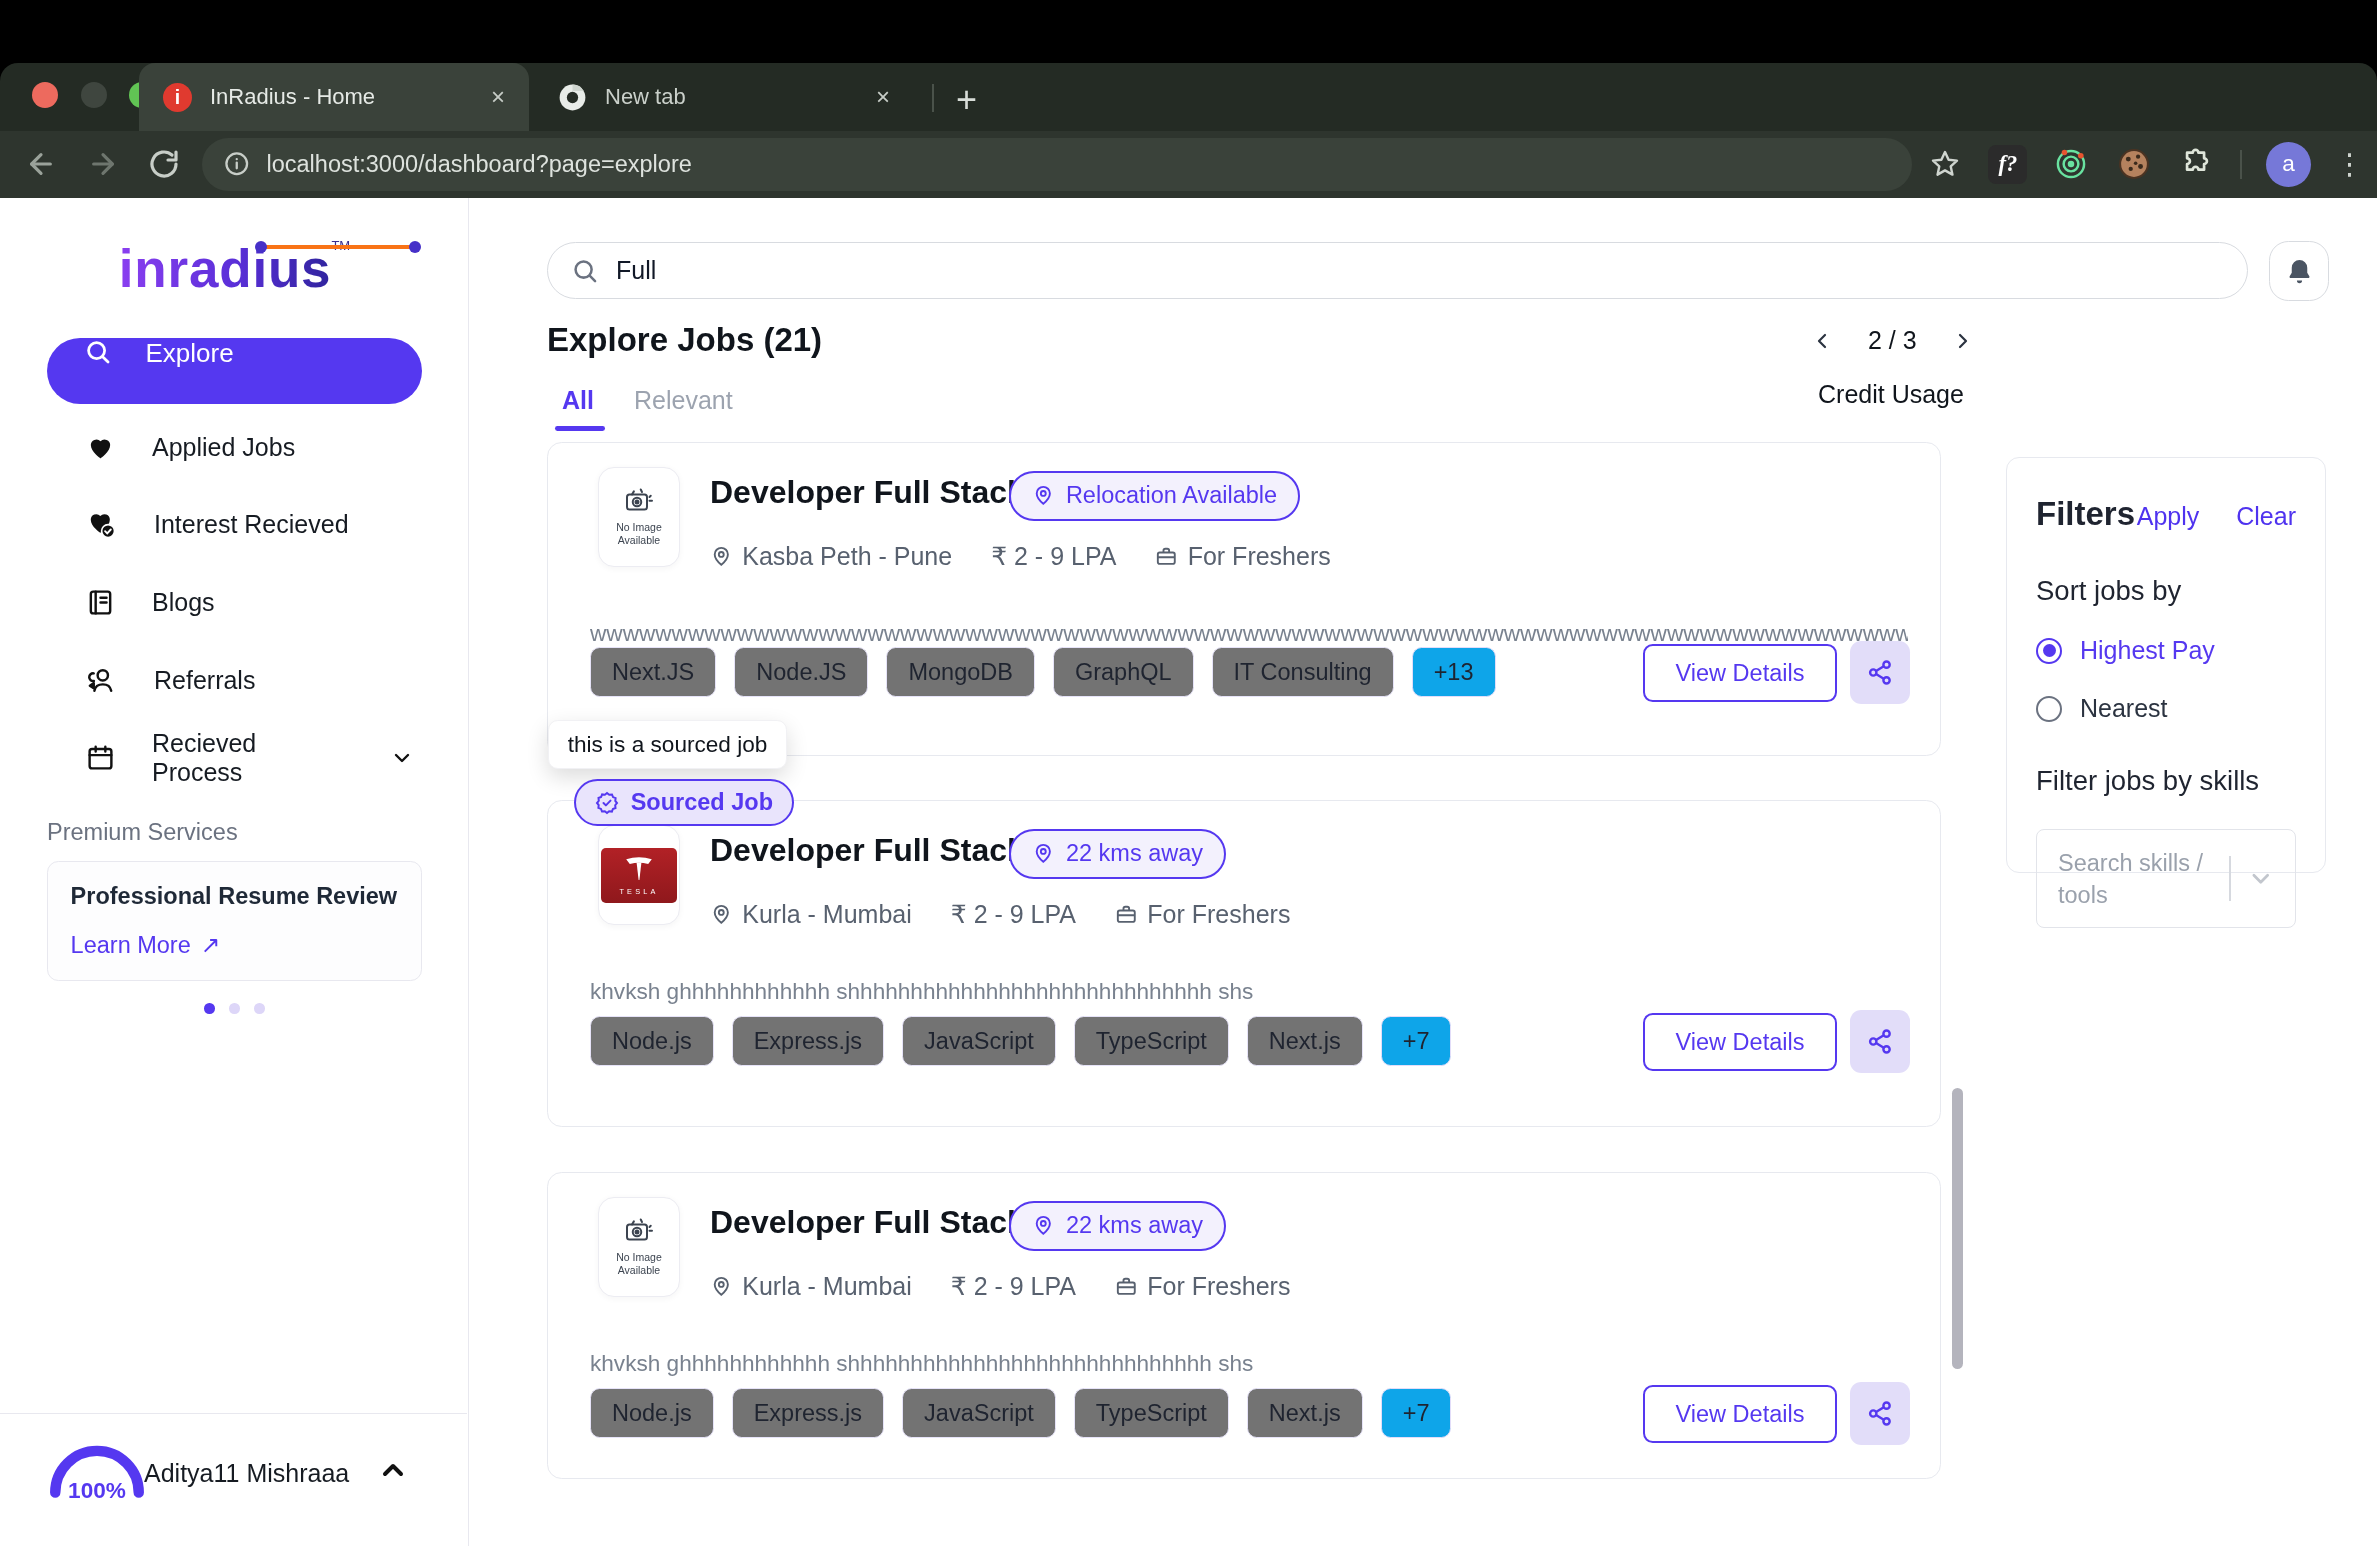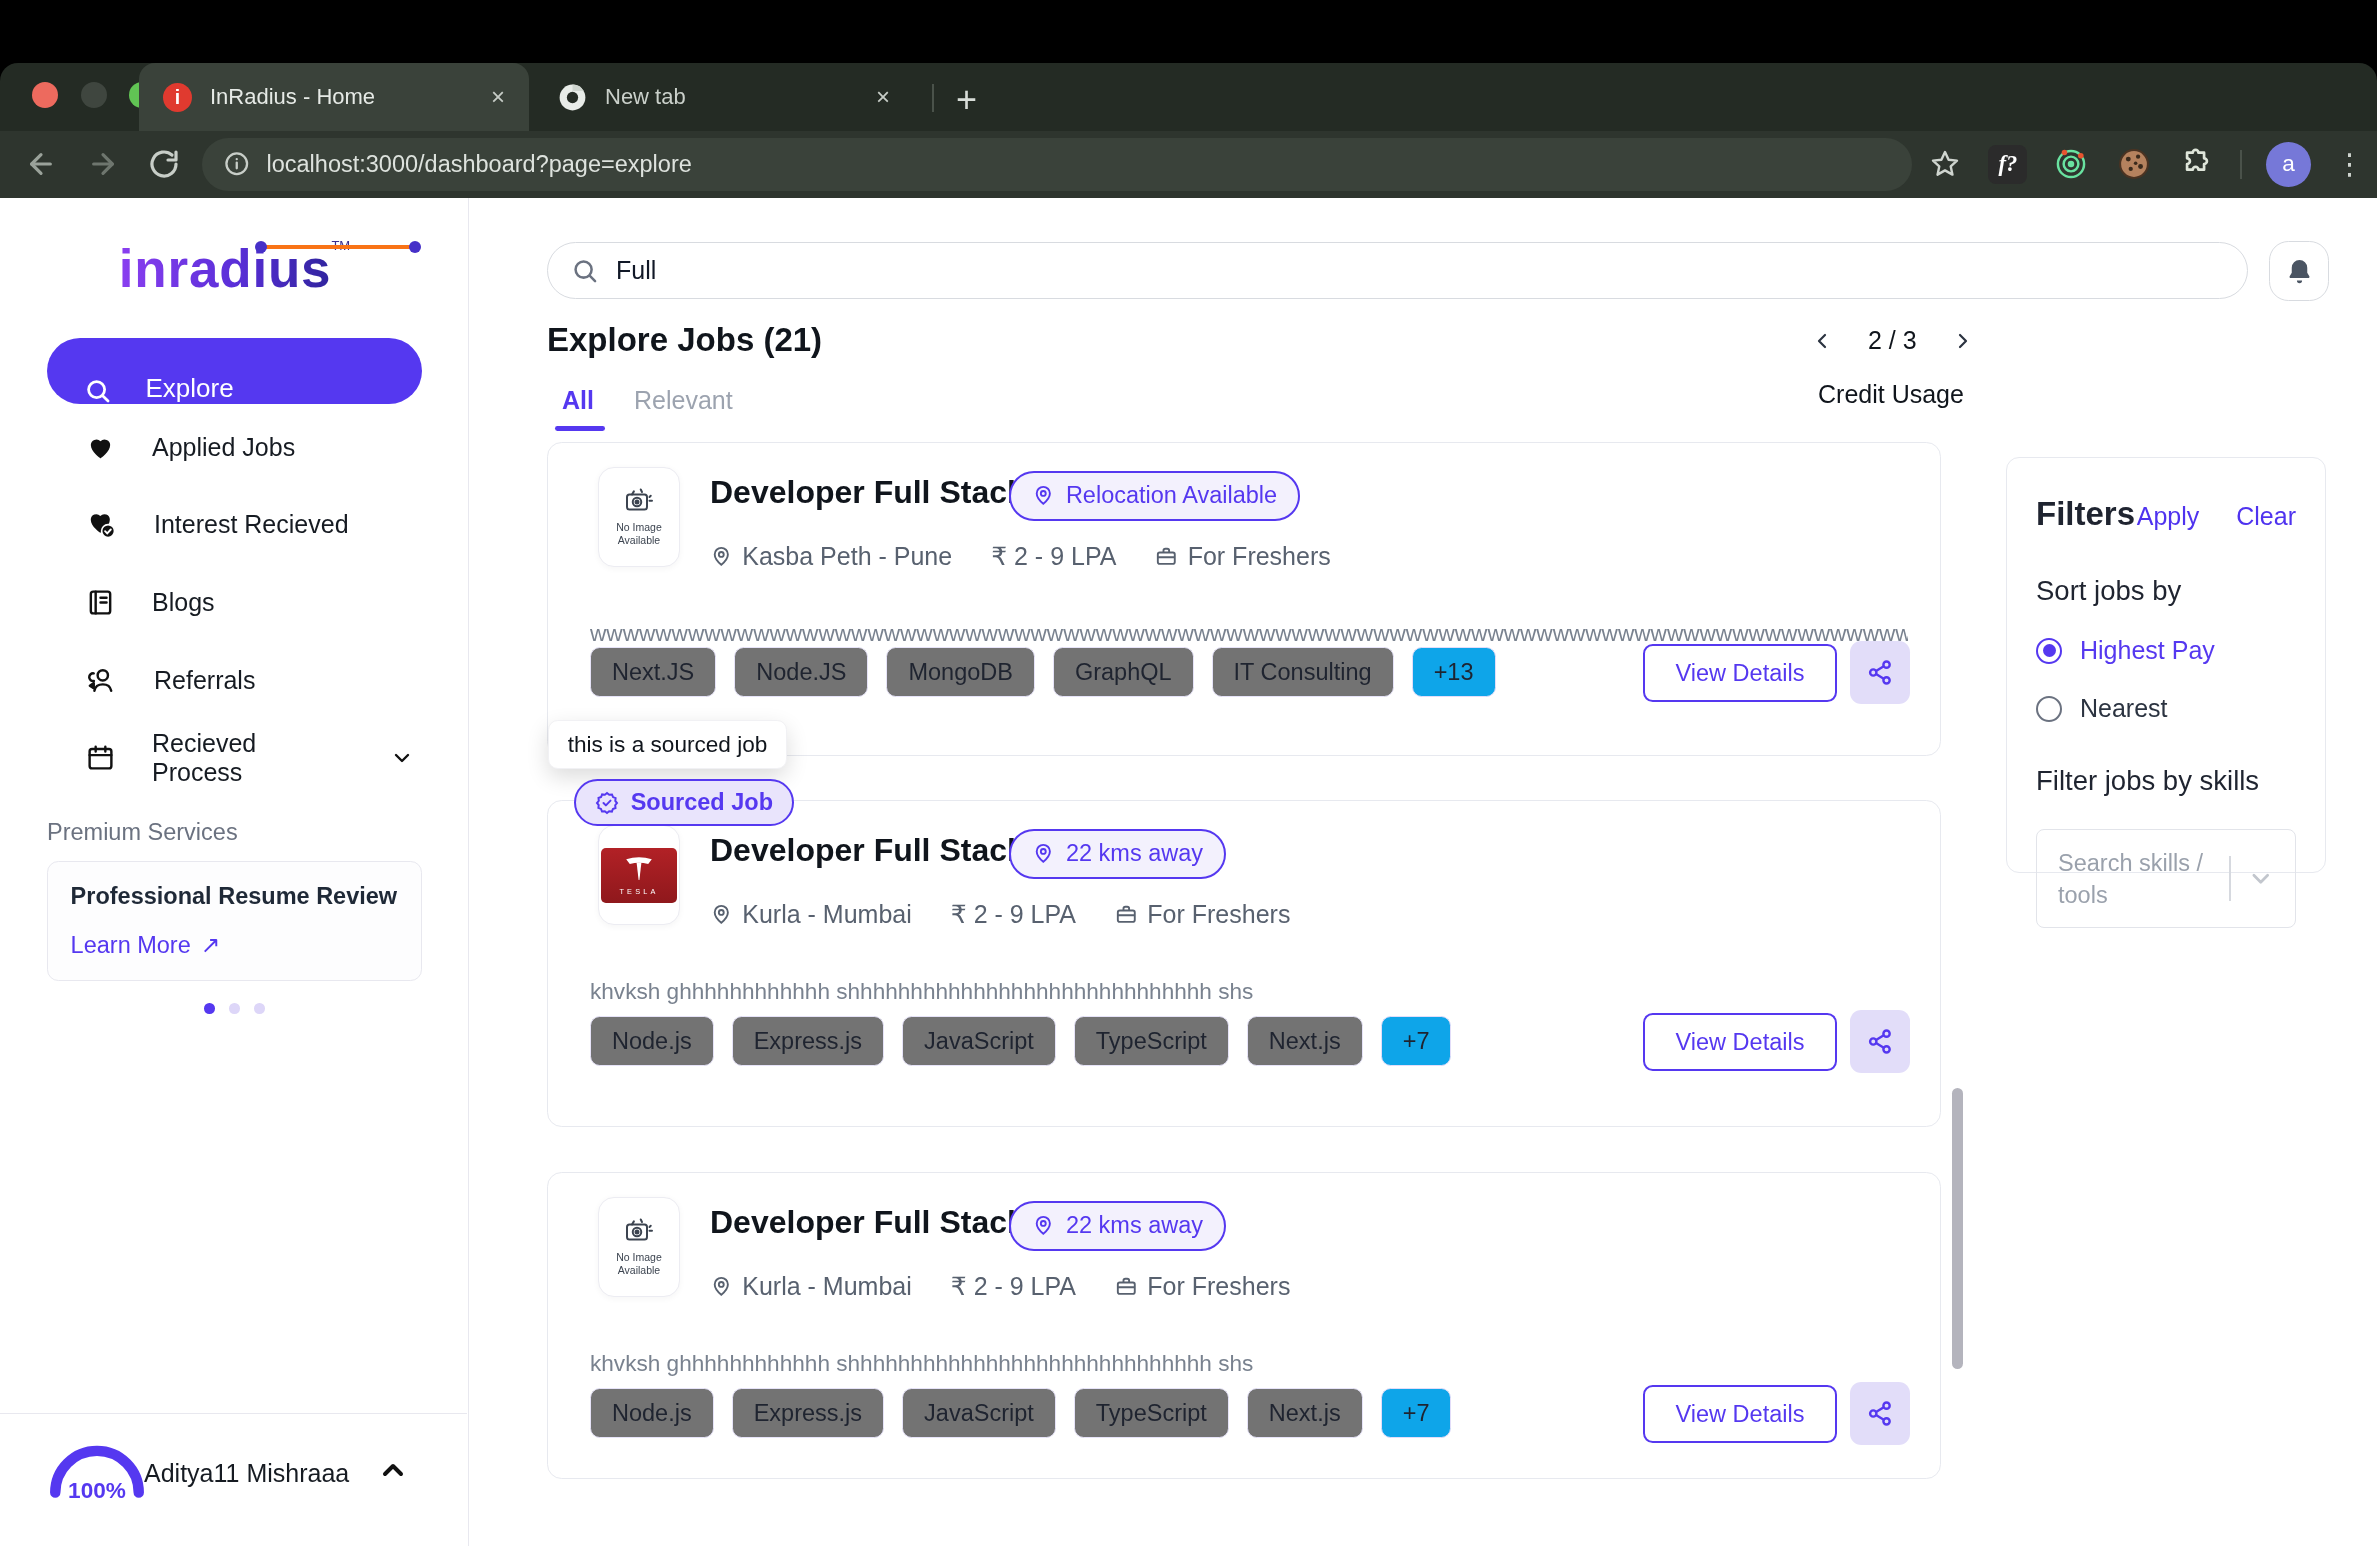--- a/index.html
+++ b/index.html
@@ -35,21 +35,21 @@
   .app { position:absolute; top:198px; left:0; width:2377px; height:1348px; background:#fff; }
   .sidebar { position:absolute; top:0; left:0; width:469px; height:1348px; background:#fff; border-right:1.6px solid #e8e8ef; }
   .logo-wrap { position:absolute; top:40px; left:0; width:469px; text-align:center; }
   .logo-text { font-size:53px; font-weight:800; letter-spacing:0.8px;
     background:linear-gradient(90deg,#8a3ff0,#5a2fd8 55%,#30249e); -webkit-background-clip:text; background-clip:text; color:transparent; }
   .logo-tm { font-size:13px; color:#3a2f8f; vertical-align:top; }
   .logo-line { position:absolute; top:6.5px; left:144px; width:150px; height:4px; background:#f97316; border-radius:2.4px; }
   .logo-line::before,.logo-line::after { content:""; position:absolute; top:-4px; width:12px; height:12px; border-radius:50%; background:#4630c8; }
   .logo-line::before { left:-8px; } .logo-line::after { right:-8px; }
   .explore-btn { position:absolute; left:47px; top:140px; width:375px; height:66px; border-radius:34px; background:#5538f0; color:#fff;
-    display:flex; align-items:flex-end; gap:34px; padding-left:37px; font-size:26px; border:none; }
+    display:flex; align-items:flex-start; gap:34px; padding-left:37px; font-size:26px; border:none; }
   .nav-item { position:absolute; left:47px; width:375px; height:49px; display:flex; align-items:center; gap:37px; padding-left:39px;
     color:#161b22; font-size:25px; }
   .nav-item svg { flex:0 0 auto; }
   .prem-label { position:absolute; left:47px; top:621px; font-size:23.5px; color:#6b7280; }
   .prem-card { position:absolute; left:47px; top:663px; width:375px; height:120px; border:1.6px solid #e8e8ef; border-radius:11.3px; background:#fdfdfe; padding:21px 22.6px; }
   .prem-title { font-size:23.5px; font-weight:600; color:#1f2937; }
   .prem-link { margin-top:21px; font-size:23.5px; color:#5538f0; font-weight:500; display:inline-flex; align-items:center; gap:9.7px; }
   .car-dots { position:absolute; top:805px; left:0; width:469px; display:flex; justify-content:center; gap:14.6px; }
   .car-dot { width:10.5px; height:10.5px; border-radius:50%; background:#ddd6f8; }
   .car-dot.on { background:#5538f0; }

